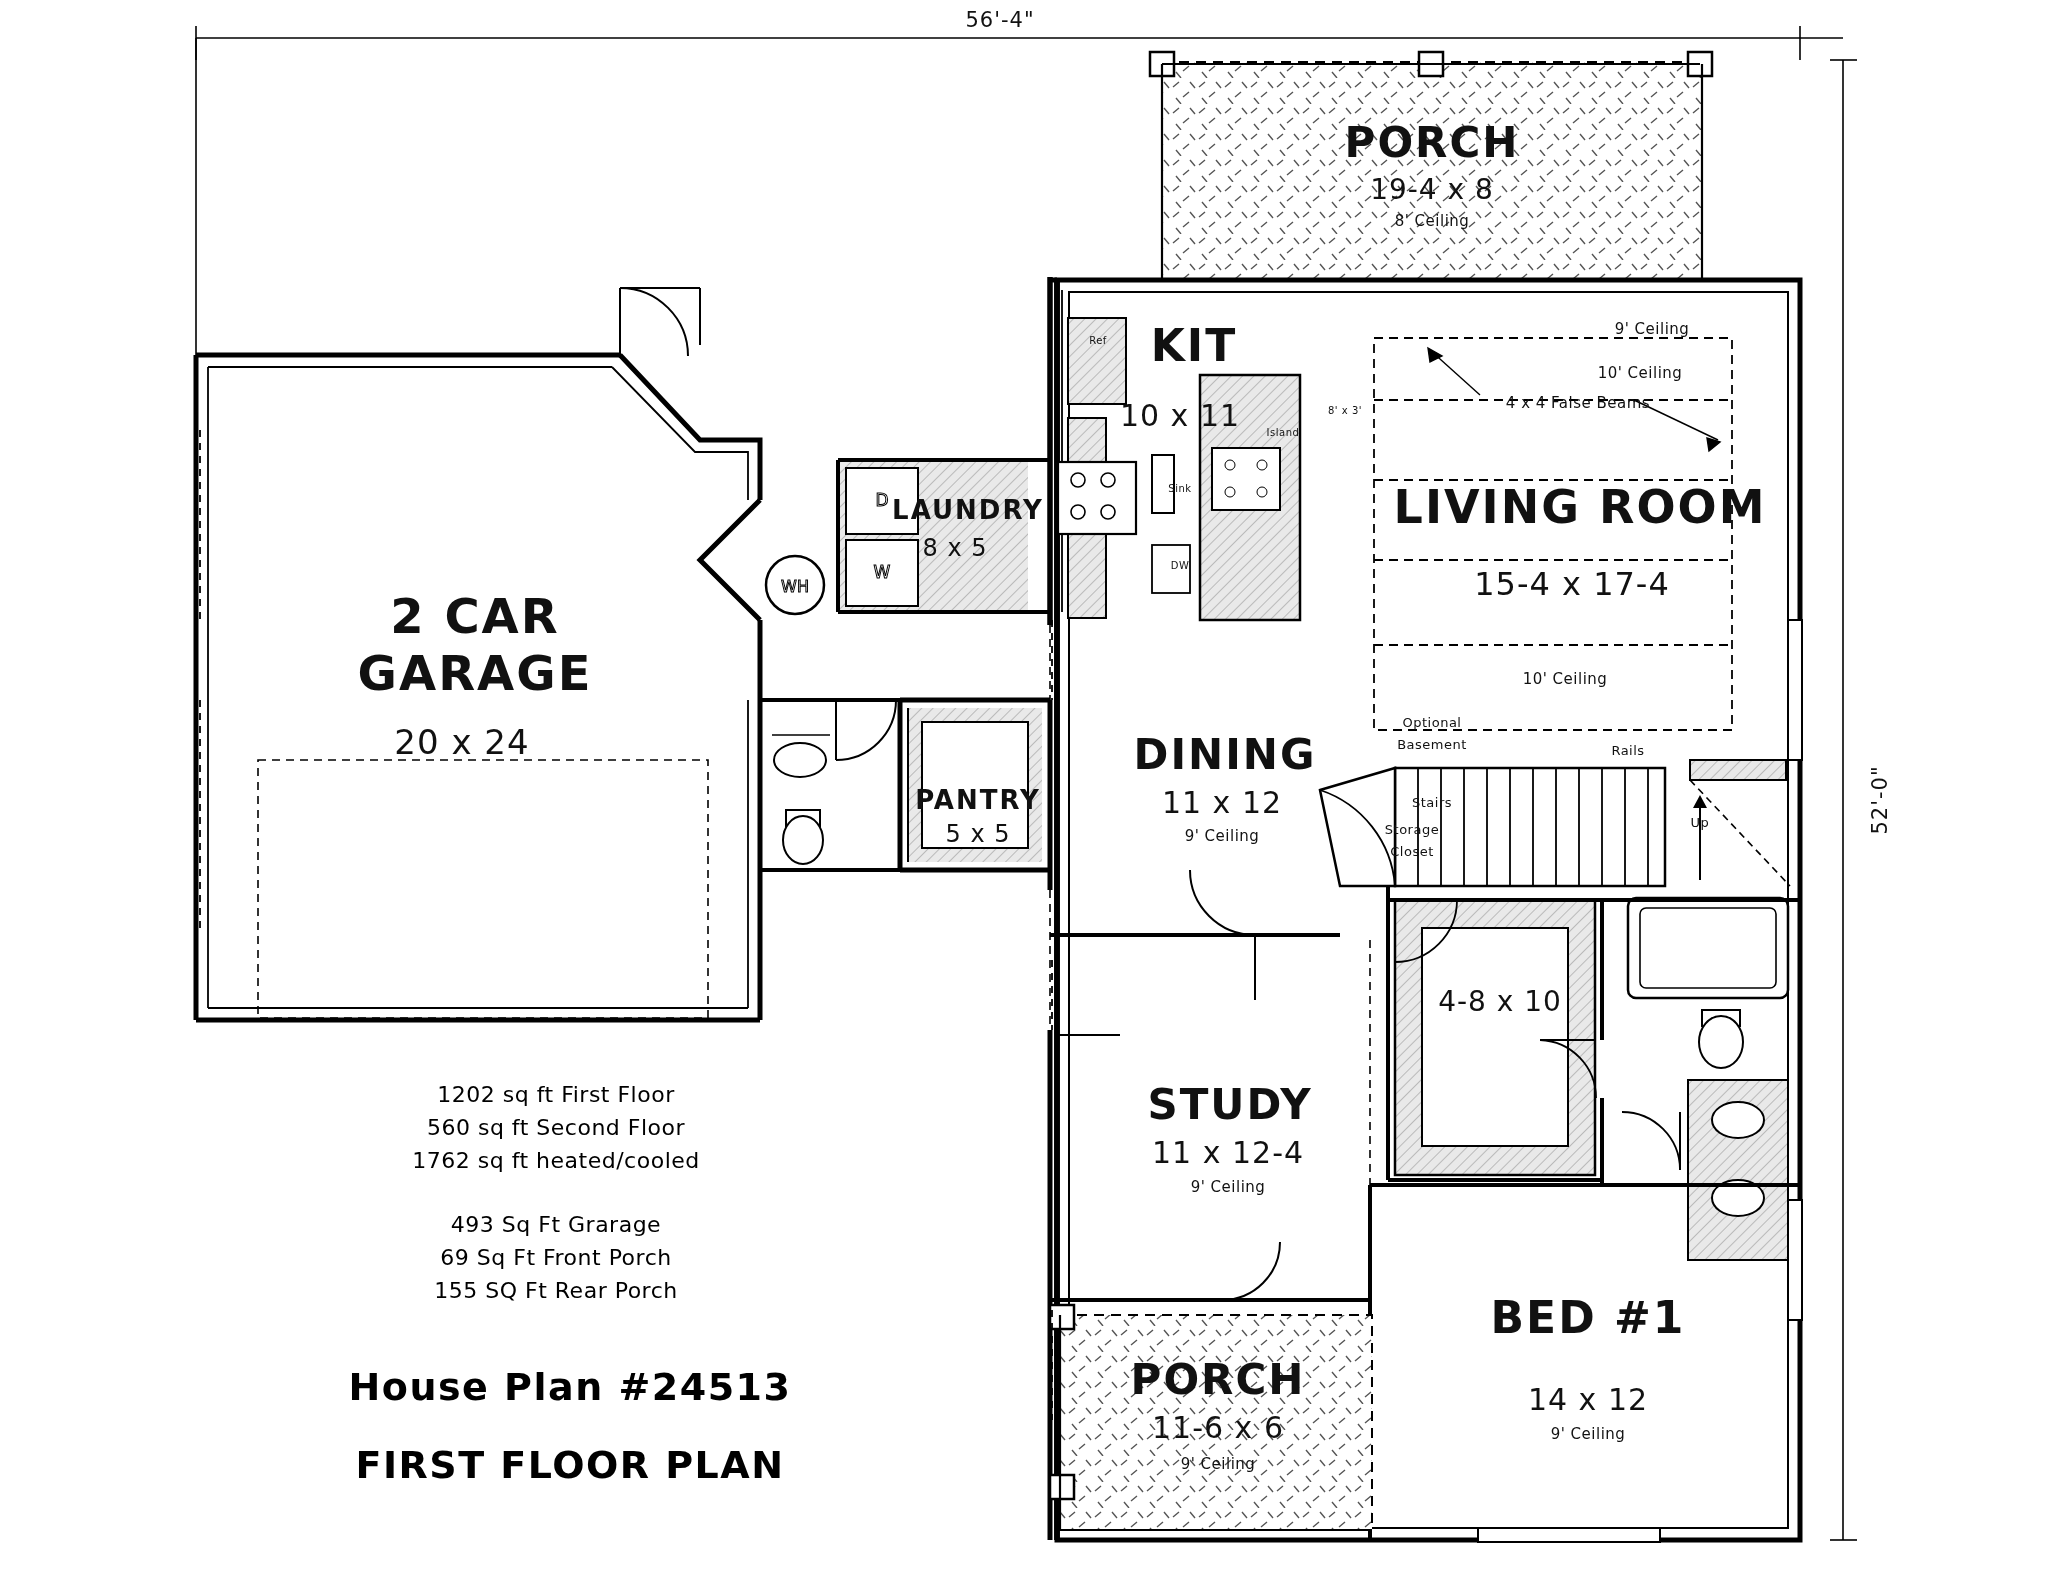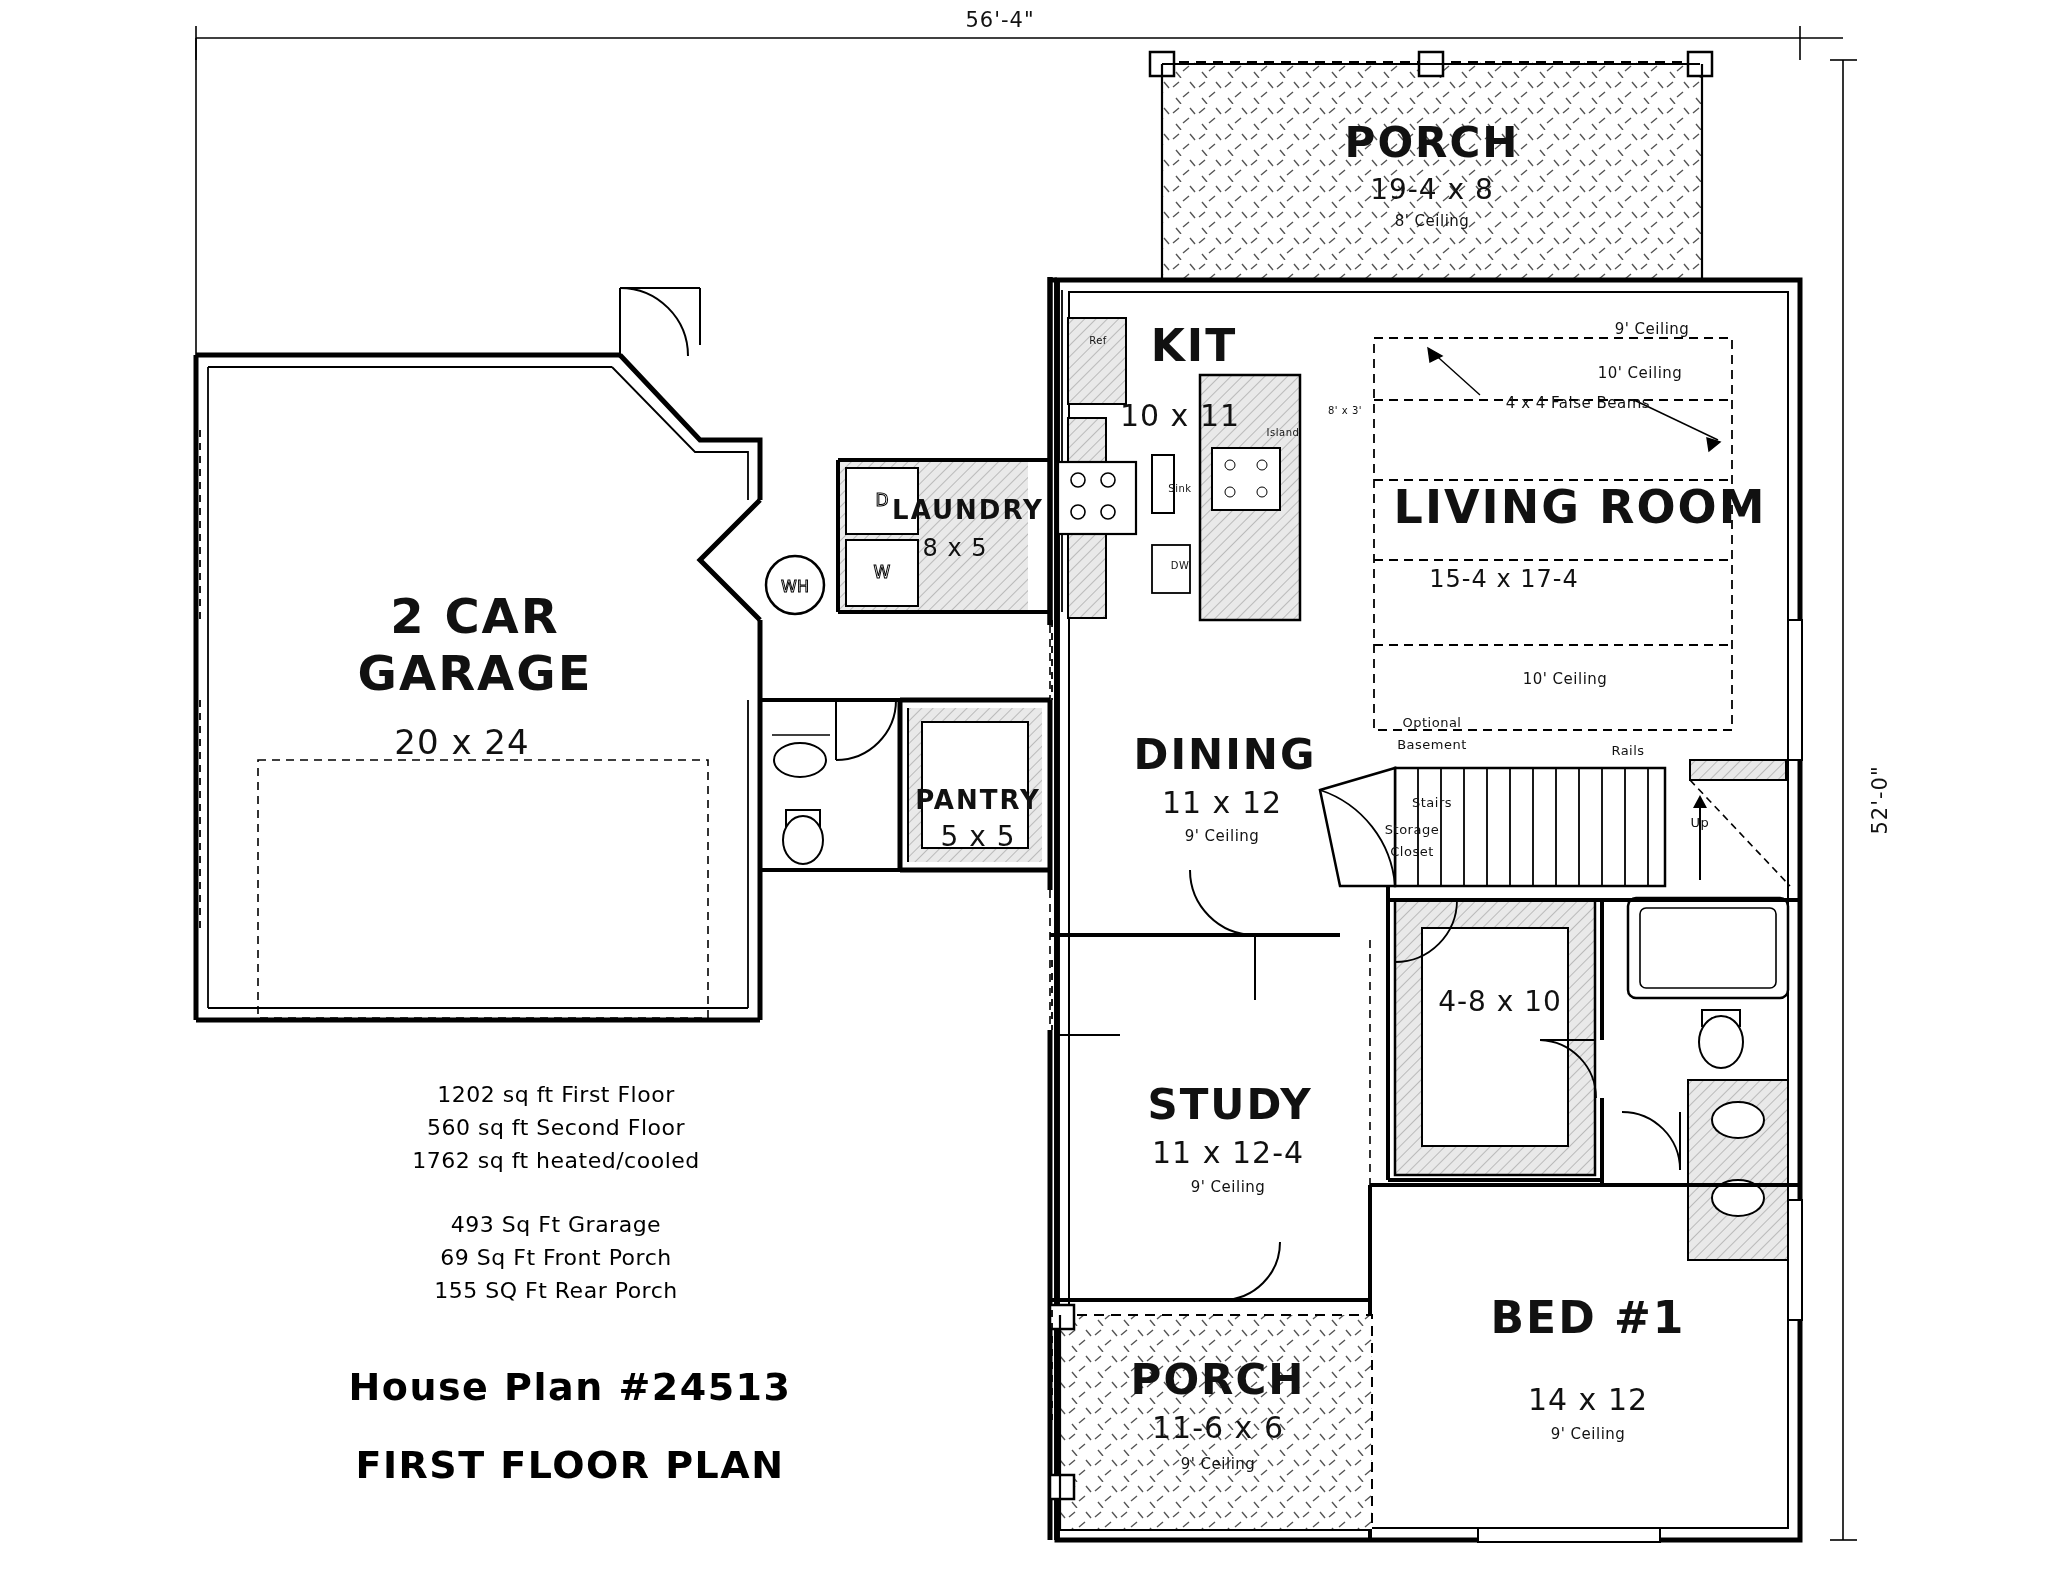--- a/index.html
+++ b/index.html
@@ -400,35 +400,35 @@
 
 <div class="lbl room-name" style="left:1194px; top:320px; font-size:44px;">KIT</div>
 <div class="lbl room-dim" style="left:1180px; top:398px; font-size:30px;">10 x 11</div>
 <div class="lbl tiny" style="left:1098px; top:335px;">Ref</div>
 <div class="lbl tiny" style="left:1180px; top:483px;">Sink</div>
 <div class="lbl tiny" style="left:1180px; top:560px;">DW</div>
 <div class="lbl tiny" style="left:1345px; top:405px;">8' x 3'</div>
 <div class="lbl tiny" style="left:1283px; top:427px;">Island</div>
 
 <div class="lbl big-room" style="left:1580px; top:480px; font-size:46px;">LIVING ROOM</div>
-<div class="lbl room-dim" style="left:1504px; top:565px; font-size:24px;">15-4 x 17-4</div>
+<div class="lbl room-dim" style="left:1572px; top:565px; font-size:32px;">15-4 x 17-4</div>
 <div class="lbl ceil" style="left:1652px; top:320px;">9' Ceiling</div>
 <div class="lbl ceil" style="left:1640px; top:364px;">10' Ceiling</div>
 <div class="lbl ceil" style="left:1578px; top:394px;">4 x 4 False Beams</div>
 <div class="lbl ceil" style="left:1565px; top:670px;">10' Ceiling</div>
 
 <div class="lbl big-room" style="left:475px; top:588px; font-size:48px;">2 CAR</div>
 <div class="lbl big-room" style="left:475px; top:645px; font-size:48px;">GARAGE</div>
 <div class="lbl room-dim" style="left:462px; top:722px; font-size:34px;">20 x 24</div>
 
 <div class="lbl room-name" style="left:968px; top:495px; font-size:26px;">LAUNDRY</div>
 <div class="lbl room-dim" style="left:955px; top:534px; font-size:24px;">8 x 5</div>
 
 <div class="lbl room-name" style="left:978px; top:785px; font-size:26px;">PANTRY</div>
-<div class="lbl room-dim" style="left:978px; top:820px; font-size:28px;">5 x 5</div>
+<div class="lbl room-dim" style="left:978px; top:820px; font-size:24px;">5 x 5</div>
 
 <div class="lbl big-room" style="left:1225px; top:730px; font-size:42px;">DINING</div>
 <div class="lbl room-dim" style="left:1222px; top:785px; font-size:30px;">11 x 12</div>
 <div class="lbl ceil" style="left:1222px; top:827px;">9' Ceiling</div>
 
 <div class="lbl tiny-i" style="left:1432px; top:715px;">Optional</div>
 <div class="lbl tiny-i" style="left:1432px; top:737px;">Basement</div>
 <div class="lbl tiny-i" style="left:1432px; top:759px;margin-top:36px;">Stairs</div>
 <div class="lbl tiny-i" style="left:1628px; top:743px;">Rails</div>
 <div class="lbl tiny-i" style="left:1700px; top:815px;">Up</div>

